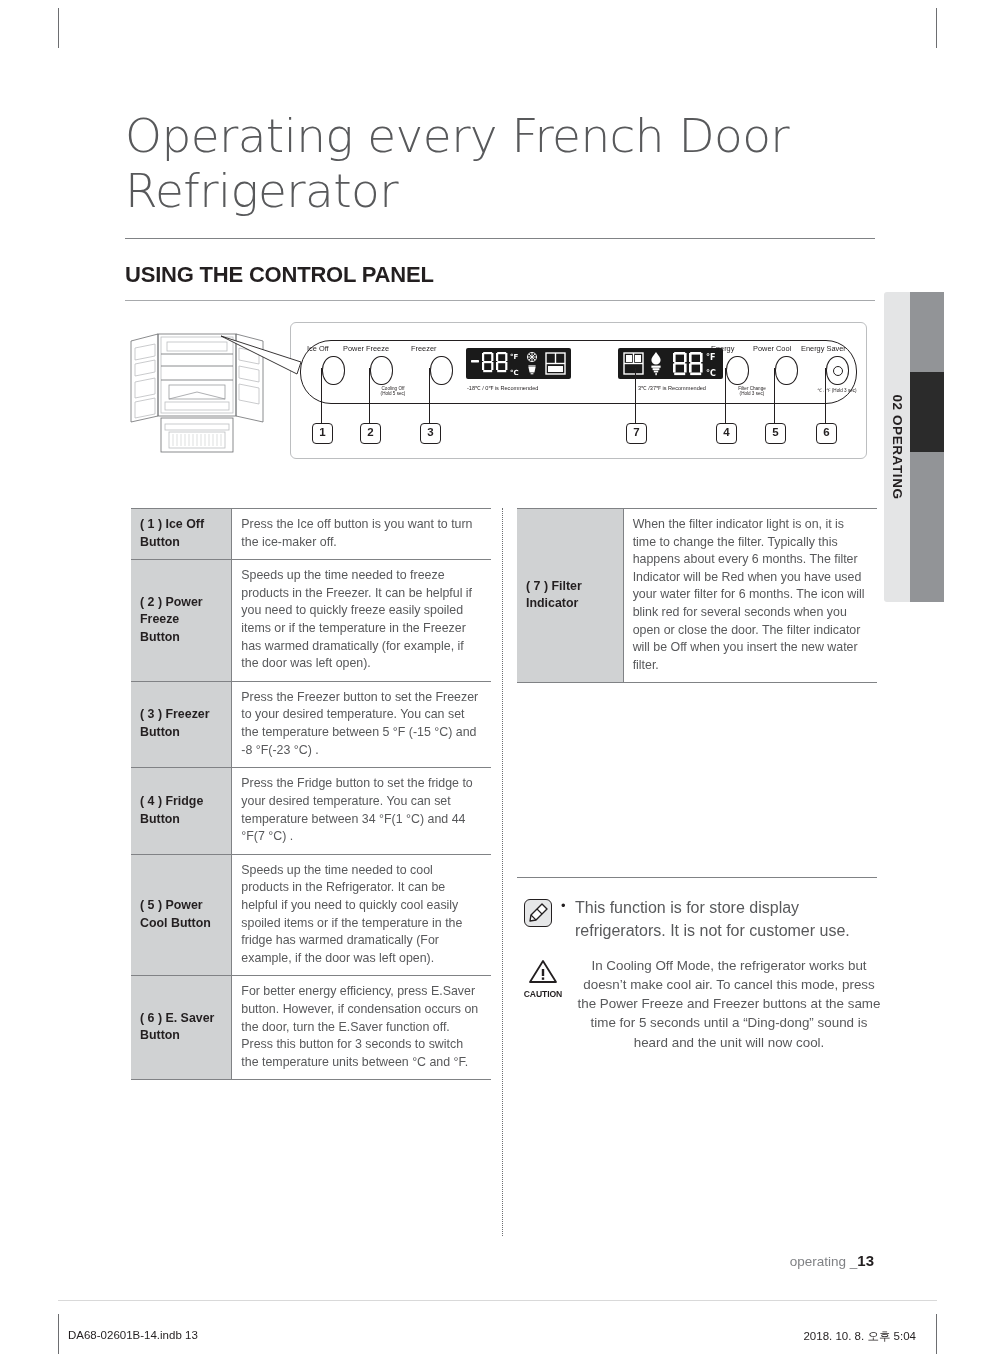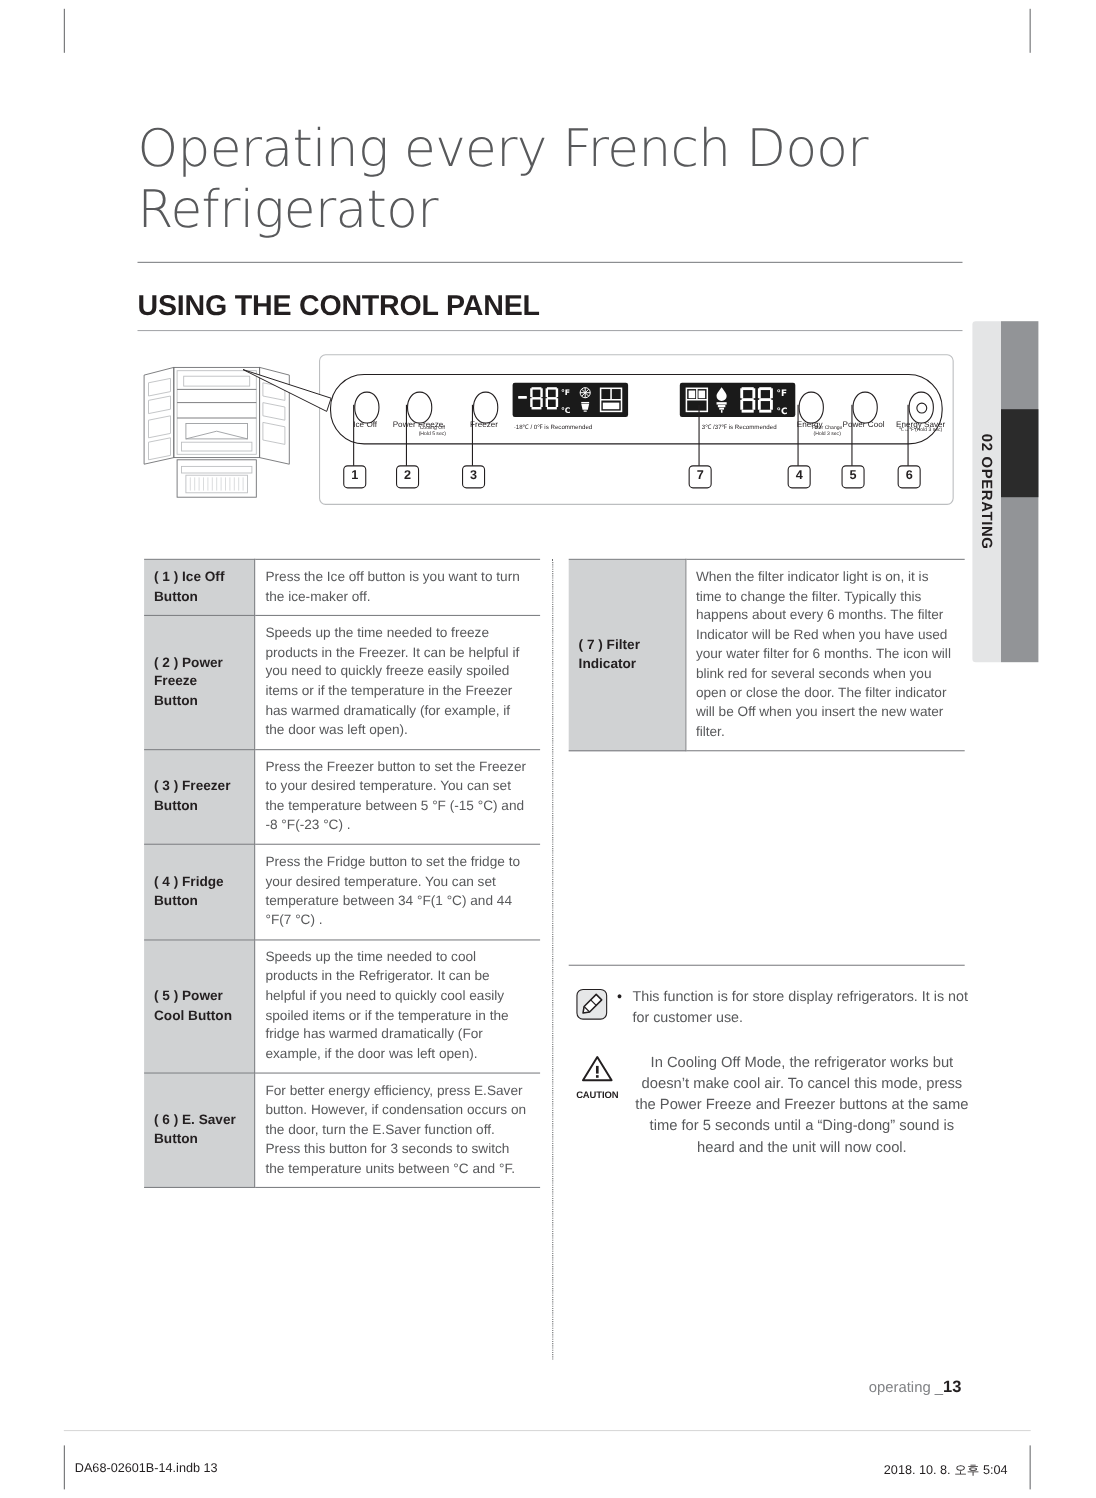--- a/index.html
+++ b/index.html
@@ -95,21 +95,21 @@
     width: 750px;
     height: 1px;
     background: #808285;
   }
 
   
   .section-h1 {
     position: absolute;
     left: 125px;
     top: 262px;
-    font-size: 26px;
+    font-size: 22px;
     font-weight: bold;
     letter-spacing: -0.2px;
     color: #231f20;
   }
   .section-rule {
     position: absolute;
     left: 125px;
     top: 300px;
     width: 750px;
     height: 1px;
@@ -161,22 +161,21 @@
     transform: translate(-50%,-50%);
     width: 8px; height: 8px;
     border: 1.3px solid #231f20;
     border-radius: 50%;
   }
   .pbtn-label {
     position: absolute;
     font-size: 7.4px;
     color: #231f20;
     white-space: nowrap;
-    text-align: center;
-    margin-top: 37px;
+    text-align: left;
   }
   .pbtn-sub {
     position: absolute;
     font-size: 4.6px;
     color: #231f20;
     white-space: nowrap;
     text-align: center;
     line-height: 1.12;
   }
 
@@ -296,21 +295,21 @@
     margin-top: 2px;
   }
   .caution-icon-wrap {
     width: 50px; flex: none; text-align: center; margin-top: 3px;
   }
   .caution-word {
     font-size: 8.6px; font-weight: bold; letter-spacing: -0.1px;
     color: #231f20; margin-top: 1px;
   }
   .note-text {
-    font-size: 13px; line-height: 1.43; color: #58595b;
+    font-size: 16px; line-height: 1.43; color: #58595b;
   }
   .note-body { padding-left: 14px; position: relative; }
   .note-body::before {
     content: "\2022";
     position: absolute; left: 0; top: 0;
     color: #231f20; font-size: 13px;
   }
   .caution-text {
     font-size: 13.4px; line-height: 1.43; color: #58595b; padding-top: 1px; text-align: center;
   }

